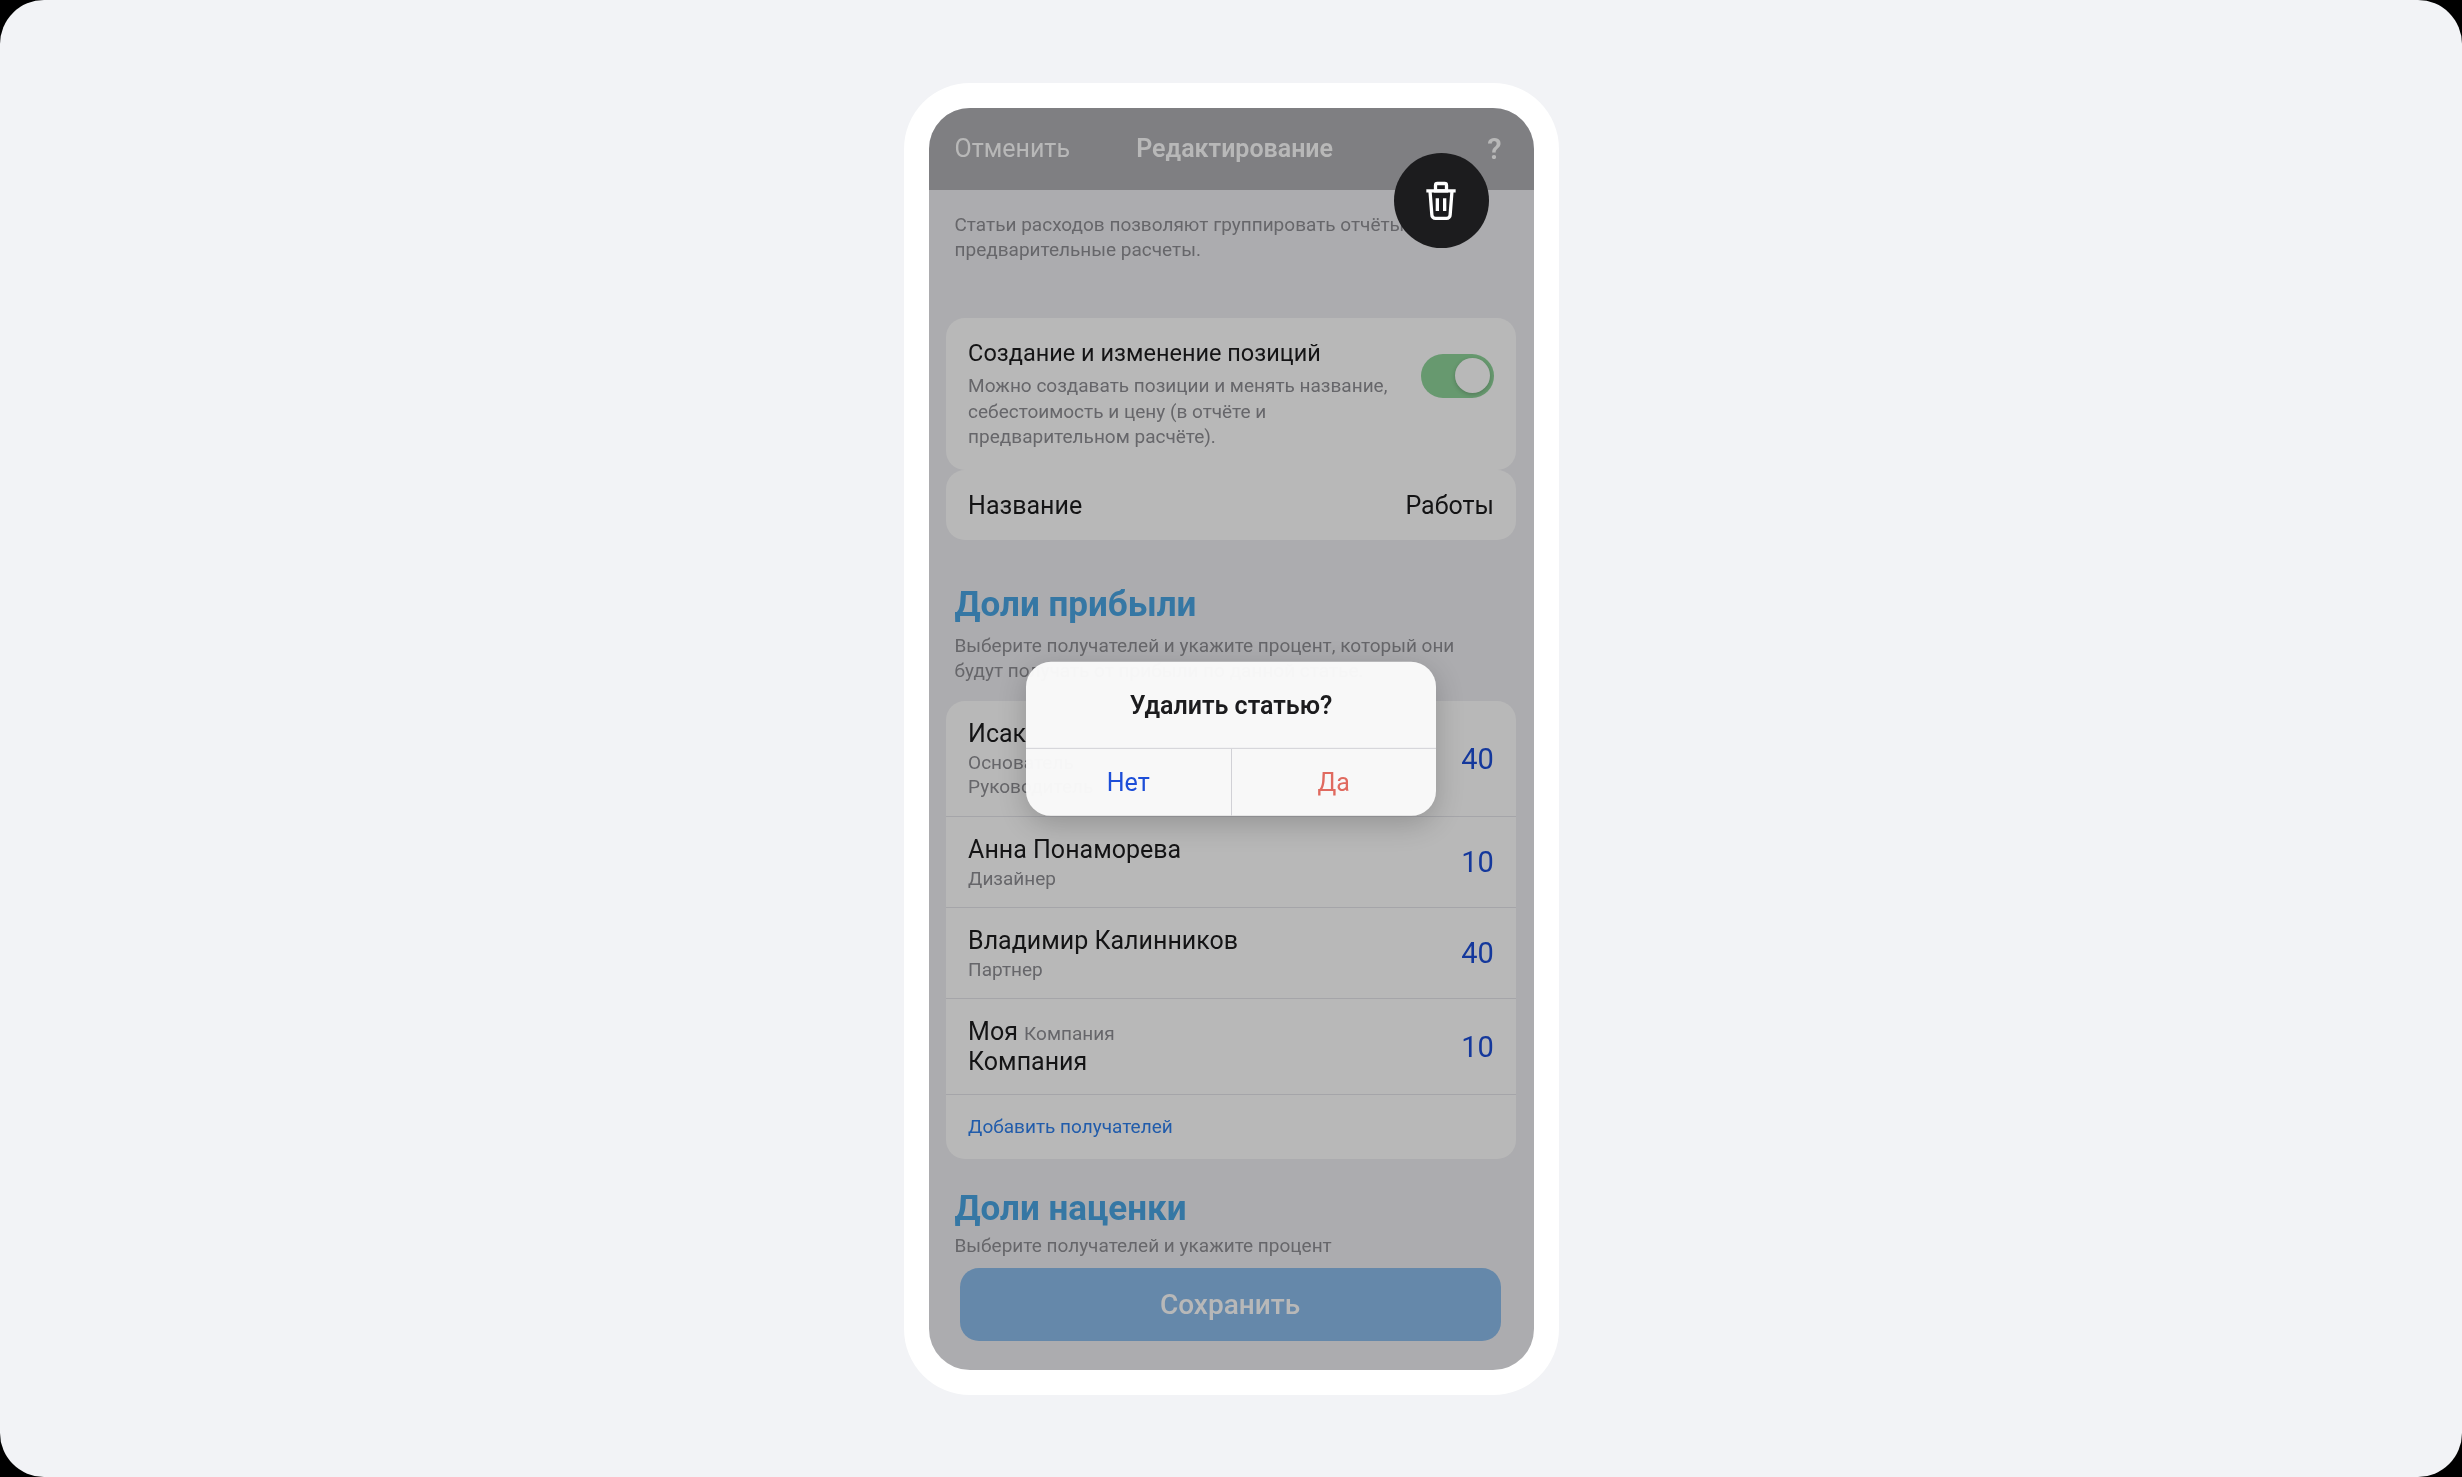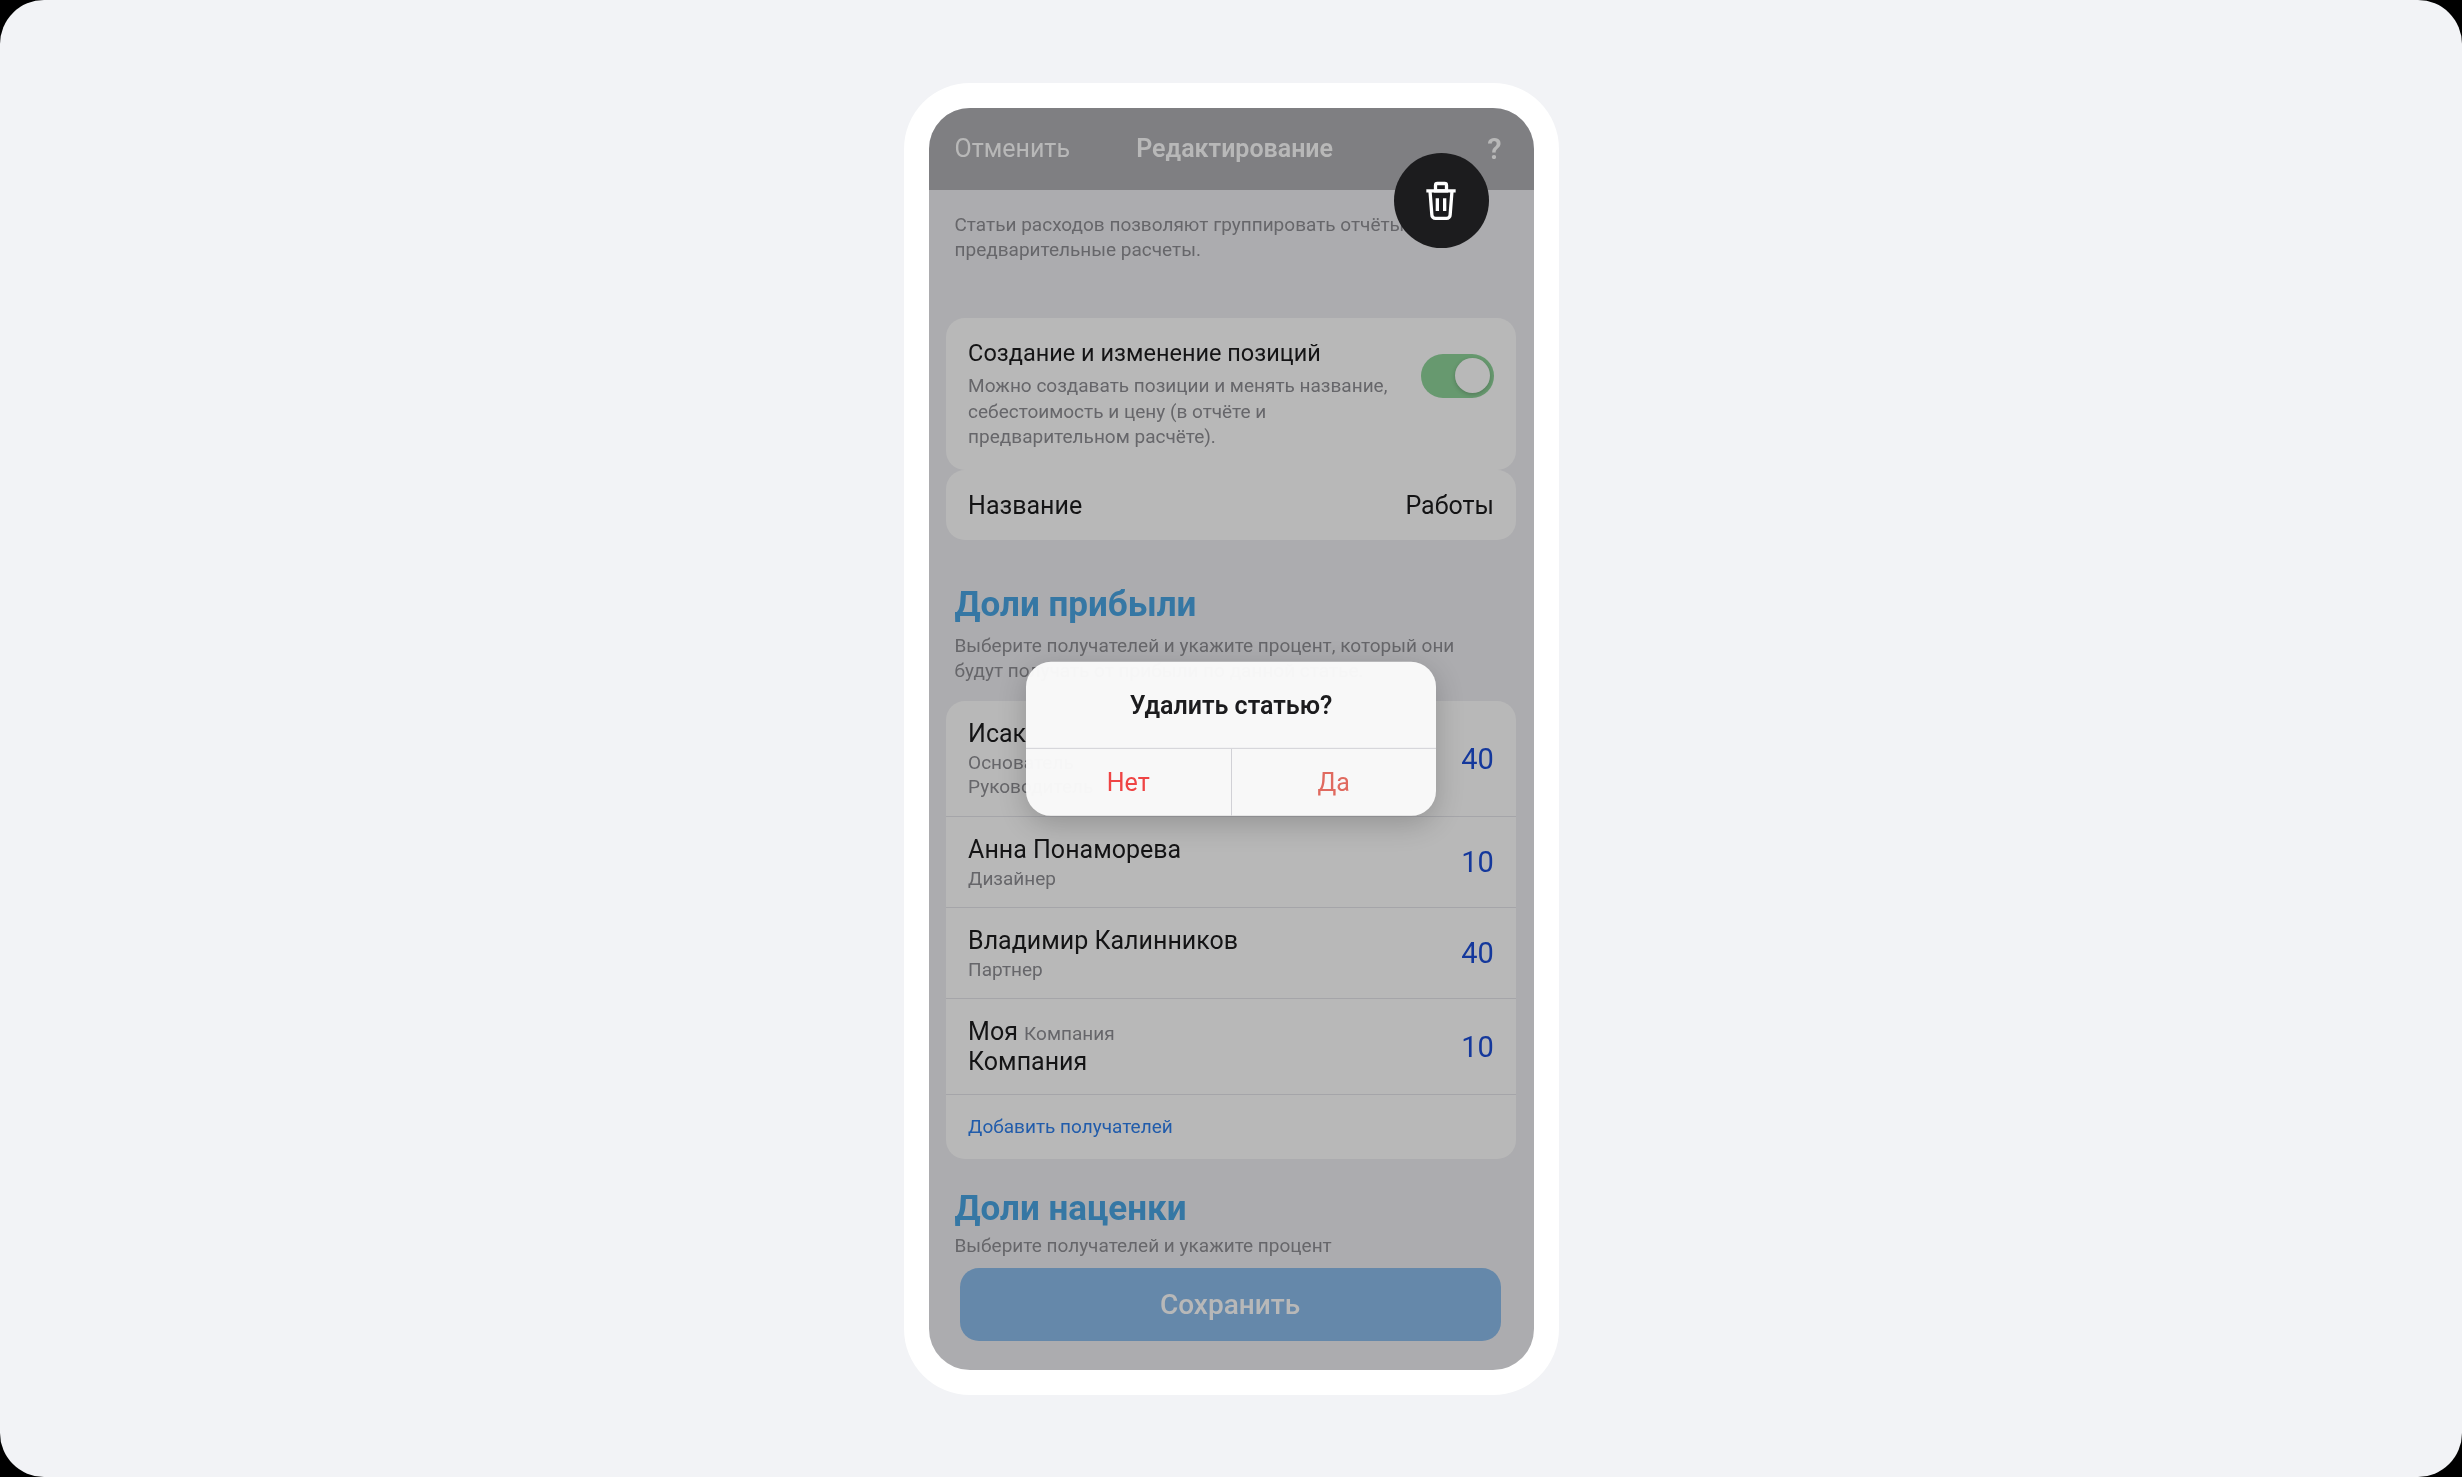--- a/index.html
+++ b/index.html
@@ -56,21 +56,21 @@
 
   
   .trash-fab { position: absolute; top: 45px; right: 45px; width: 95px; height: 95px; border-radius: 50%; background: #1c1c1e; display: flex; align-items: center; justify-content: center; z-index: 20; }
   .trash-fab svg { width: 44px; height: 44px; }
 
   
   .alert { position: absolute; left: 50%; top: 50%; transform: translate(-50%, -54%); width: 410px; background: rgba(249,249,249,0.98); border-radius: 25px; overflow: hidden; z-index: 30; box-shadow: 0 7.3px 29px rgba(0,0,0,.2); margin-top: 6px; }
   .alert-title { text-align: center; font-size: 25px; font-weight: 600; padding: 29px 14.7px 28px; color: #1c1c1e; }
   .alert-buttons { display: flex; border-top: 0.7px solid #d1d1d6; }
   .alert-btn { flex: 1; text-align: center; padding: 19px 0; font-size: 25px; }
-  .alert-btn.no  { color: #ef4444; border-right: 0.7px solid #d1d1d6; }
+  .alert-btn.no  { color: #1d4ed8; border-right: 0.7px solid #d1d1d6; }
   .alert-btn.yes { color: #e06a5f; }
 </style>
 </head>
 <body>
 
 <div class="stage">
   <div class="phone">
     <div class="screen">
 
       <div class="dim-layer">

